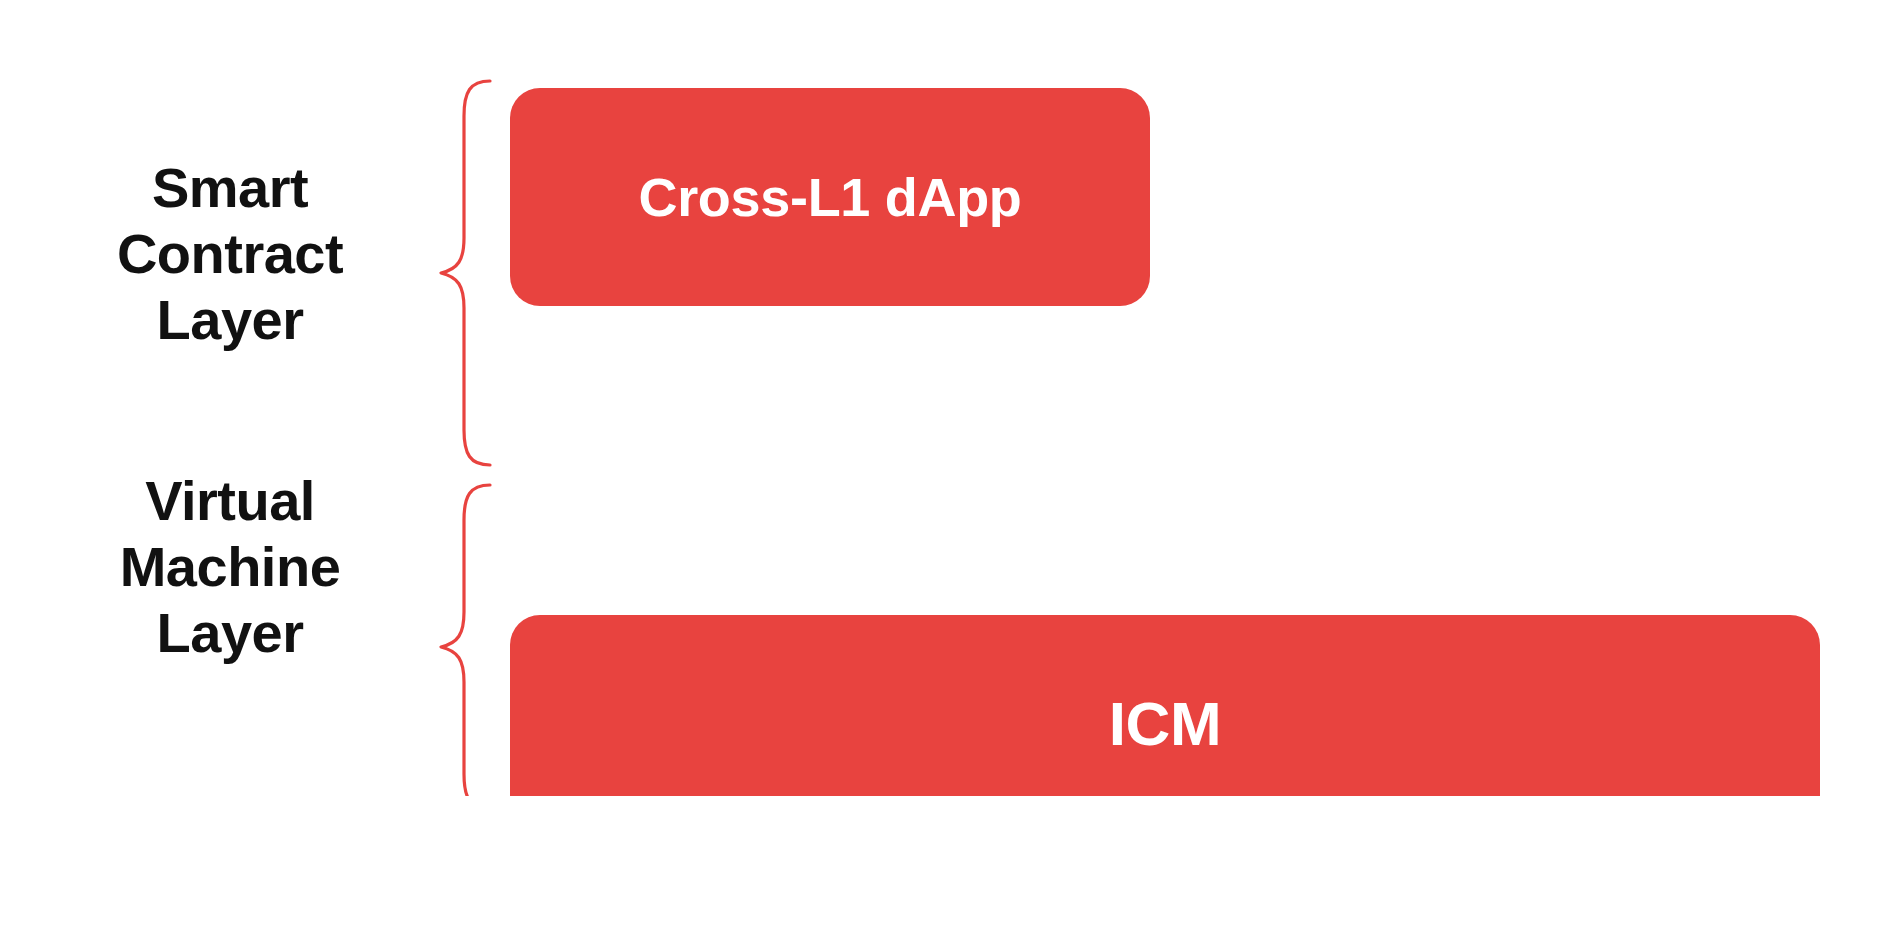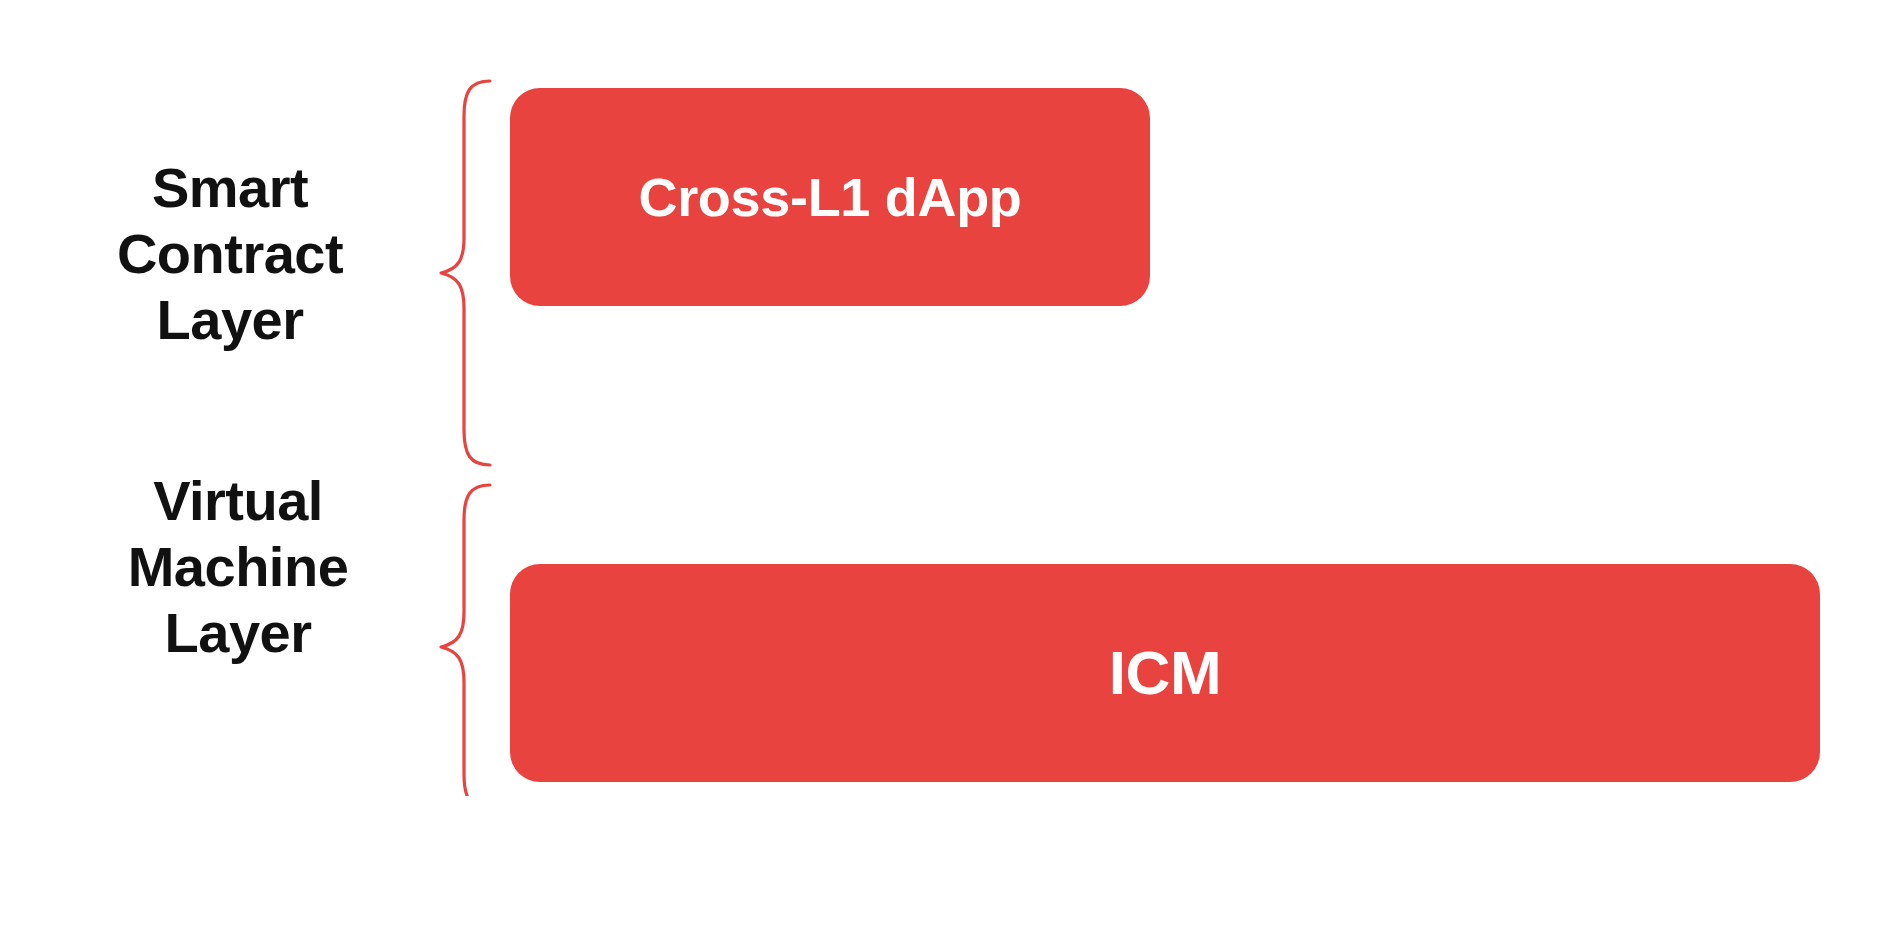--- a/index.html
+++ b/index.html
@@ -31,21 +31,21 @@
     line-height: 1.18;
     letter-spacing: -0.5px;
     white-space: pre-line;
   }
   #label-smart-contract {
     left: 60px;
     top: 155px;
     width: 340px;
   }
   #label-virtual-machine {
-    left: 68px;
+    left: 60px;
     top: 468px;
     width: 340px;
   }
 
   
   .brace {
     position: absolute;
     left: 438px;
   }
   #brace-smart-contract { top: 78px; }
@@ -78,21 +78,21 @@
   }
   #box-ictt {
     left: 1176px; top: 88px;
     width: 644px; height: 218px;
   }
   #box-icm-contracts {
     left: 510px;  top: 342px;
     width: 1310px; height: 218px;
   }
   #box-icm {
-    left: 510px;  top: 564px;
+    left: 510px;  top: 615px;
     width: 1310px; height: 218px;
   }
 
   #box-ictt .box-label,
   #box-icm-contracts .box-label,
   #box-icm .box-label {
     font-size: 62px;
   }
 </style>
 </head>

